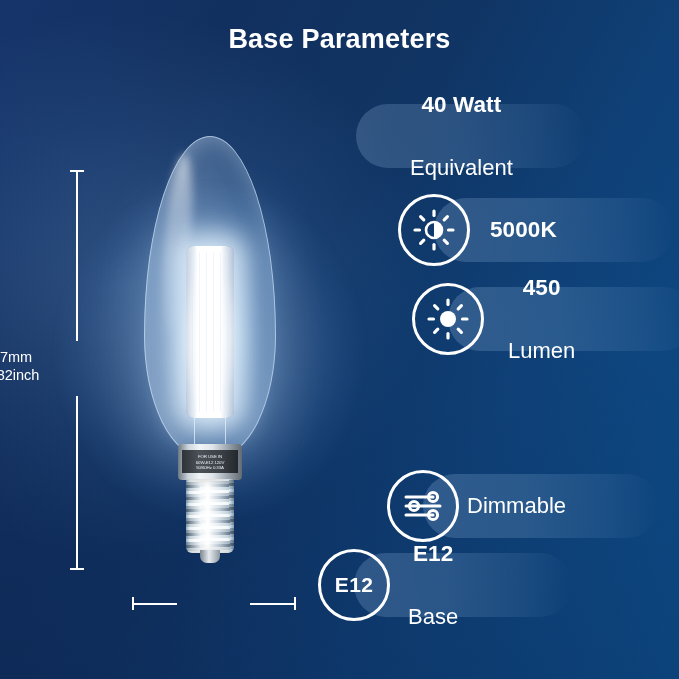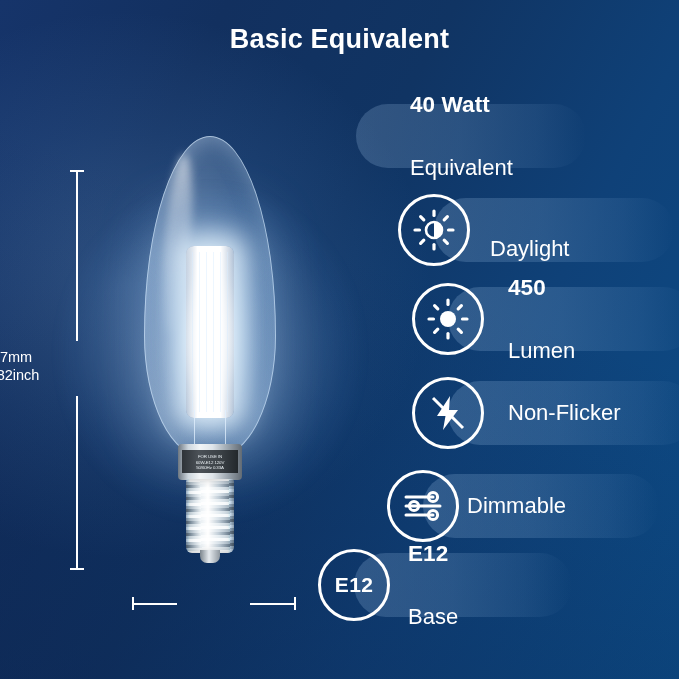--- a/index.html
+++ b/index.html
@@ -262,20 +262,21 @@
     box-sizing: border-box;
   }
   .icon-circle.plain { border-width: 3px; }
   .icon-circle svg { display: block; }
   .spec-text {
     position: absolute;
     top: 50%;
     transform: translateY(-50%);
     color: #ffffff;
     white-space: nowrap;
+    text-align: center;
   }
   .spec-text .big {
     display: block;
     font-size: 22.5px;
     font-weight: bold;
     line-height: 26px;
     letter-spacing: 0.1px;
   }
   .spec-text .sub {
     display: block;
@@ -301,21 +302,21 @@
     font-size: 21px;
     font-weight: bold;
     letter-spacing: 0.3px;
   }
 </style>
 </head>
 <body>
 
 <div id="stage">
 
-  <div class="title">Basic Equivalent</div>
+  <div class="title">Base Parameters</div>
 
   <div class="bulb-wrap">
     <div class="glow-halo"></div>
     <div class="glass"></div>
     <div class="glass-rim"></div>
     <div class="glass-hi"></div>
     <div class="filament"></div>
     <div class="filament-bars"></div>
     <div class="stem"></div>
     <div class="base-collar"></div>
@@ -366,21 +367,21 @@
           <line x1="19.6" y1="19.6" x2="22.8" y2="22.8"></line>
           <line x1="43.2" y1="43.2" x2="46.4" y2="46.4"></line>
           <line x1="19.6" y1="46.4" x2="22.8" y2="43.2"></line>
           <line x1="43.2" y1="22.8" x2="46.4" y2="19.6"></line>
         </g>
         <path d="M33 25 A8 8 0 0 1 33 41 Z" fill="#ffffff"></path>
         <circle cx="33" cy="33" r="8" fill="none" stroke="#ffffff" stroke-width="2.6"></circle>
       </svg>
     </div>
     <div class="spec-text" style="left:92px;">
-      <span class="sub">Daylight</span>
+      <span class="big">5000K</span>
     </div>
   </div>
 
   <div class="spec" style="left:412px; top:283px; width:267px;">
     <div class="pill" style="width:247px;"></div>
     <div class="icon-circle">
       <svg width="66" height="66" viewBox="0 0 66 66" aria-hidden="true">
         <g stroke="#ffffff" stroke-width="3.2" stroke-linecap="round">
           <line x1="33" y1="14" x2="33" y2="18.5"></line>
           <line x1="33" y1="47.5" x2="33" y2="52"></line>
@@ -393,32 +394,20 @@
         </g>
         <circle cx="33" cy="33" r="8" fill="#ffffff"></circle>
       </svg>
     </div>
     <div class="spec-text" style="left:96px;">
       <span class="big">450</span>
       <span class="sub">Lumen</span>
     </div>
   </div>
 
-  <div class="spec" style="left:412px; top:377px; width:267px;">
-    <div class="pill" style="width:247px;"></div>
-    <div class="icon-circle">
-      <svg width="66" height="66" viewBox="0 0 66 66" aria-hidden="true">
-        <path d="M35 16 L22 36 L30.5 36 L28 50 L43 30 L34 30 Z" fill="#ffffff"></path>
-        <line x1="18" y1="18" x2="48" y2="48" stroke="#ffffff" stroke-width="3"></line>
-      </svg>
-    </div>
-    <div class="spec-text" style="left:96px;">
-      <span class="single">Non-Flicker</span>
-    </div>
-  </div>
 
   <div class="spec" style="left:387px; top:470px; width:292px;">
     <div class="pill" style="width:236px;"></div>
     <div class="icon-circle">
       <svg width="66" height="66" viewBox="0 0 66 66" aria-hidden="true">
         <g stroke="#ffffff" stroke-width="3" stroke-linecap="round">
           <line x1="16" y1="24" x2="43" y2="24"></line>
           <line x1="16" y1="33" x2="50" y2="33"></line>
           <line x1="16" y1="42" x2="43" y2="42"></line>
         </g>

